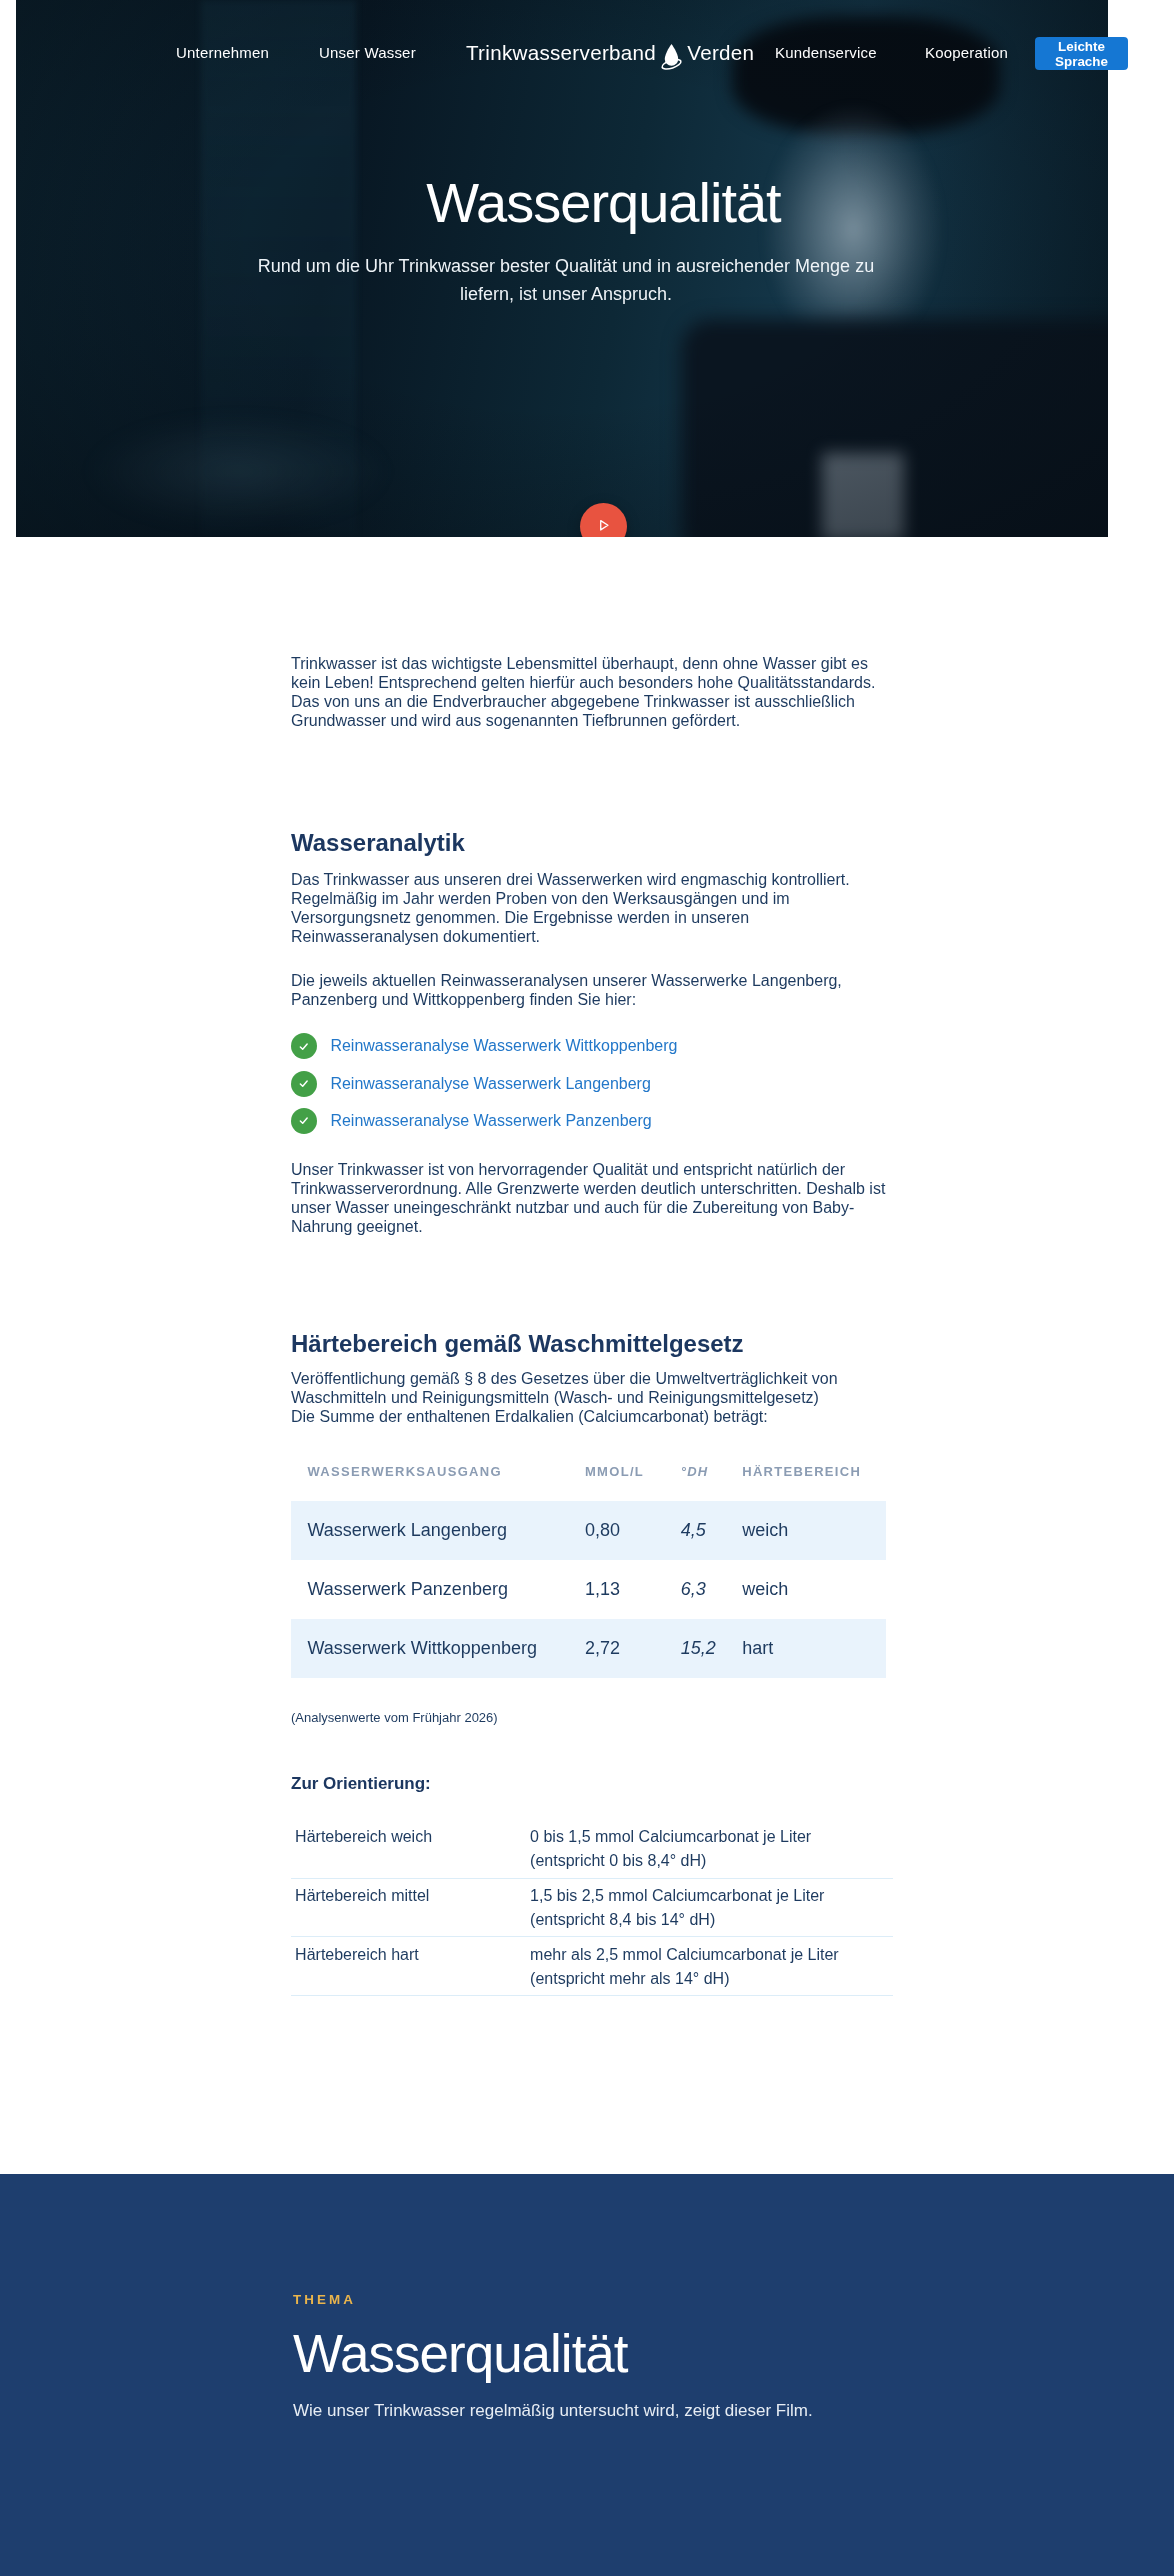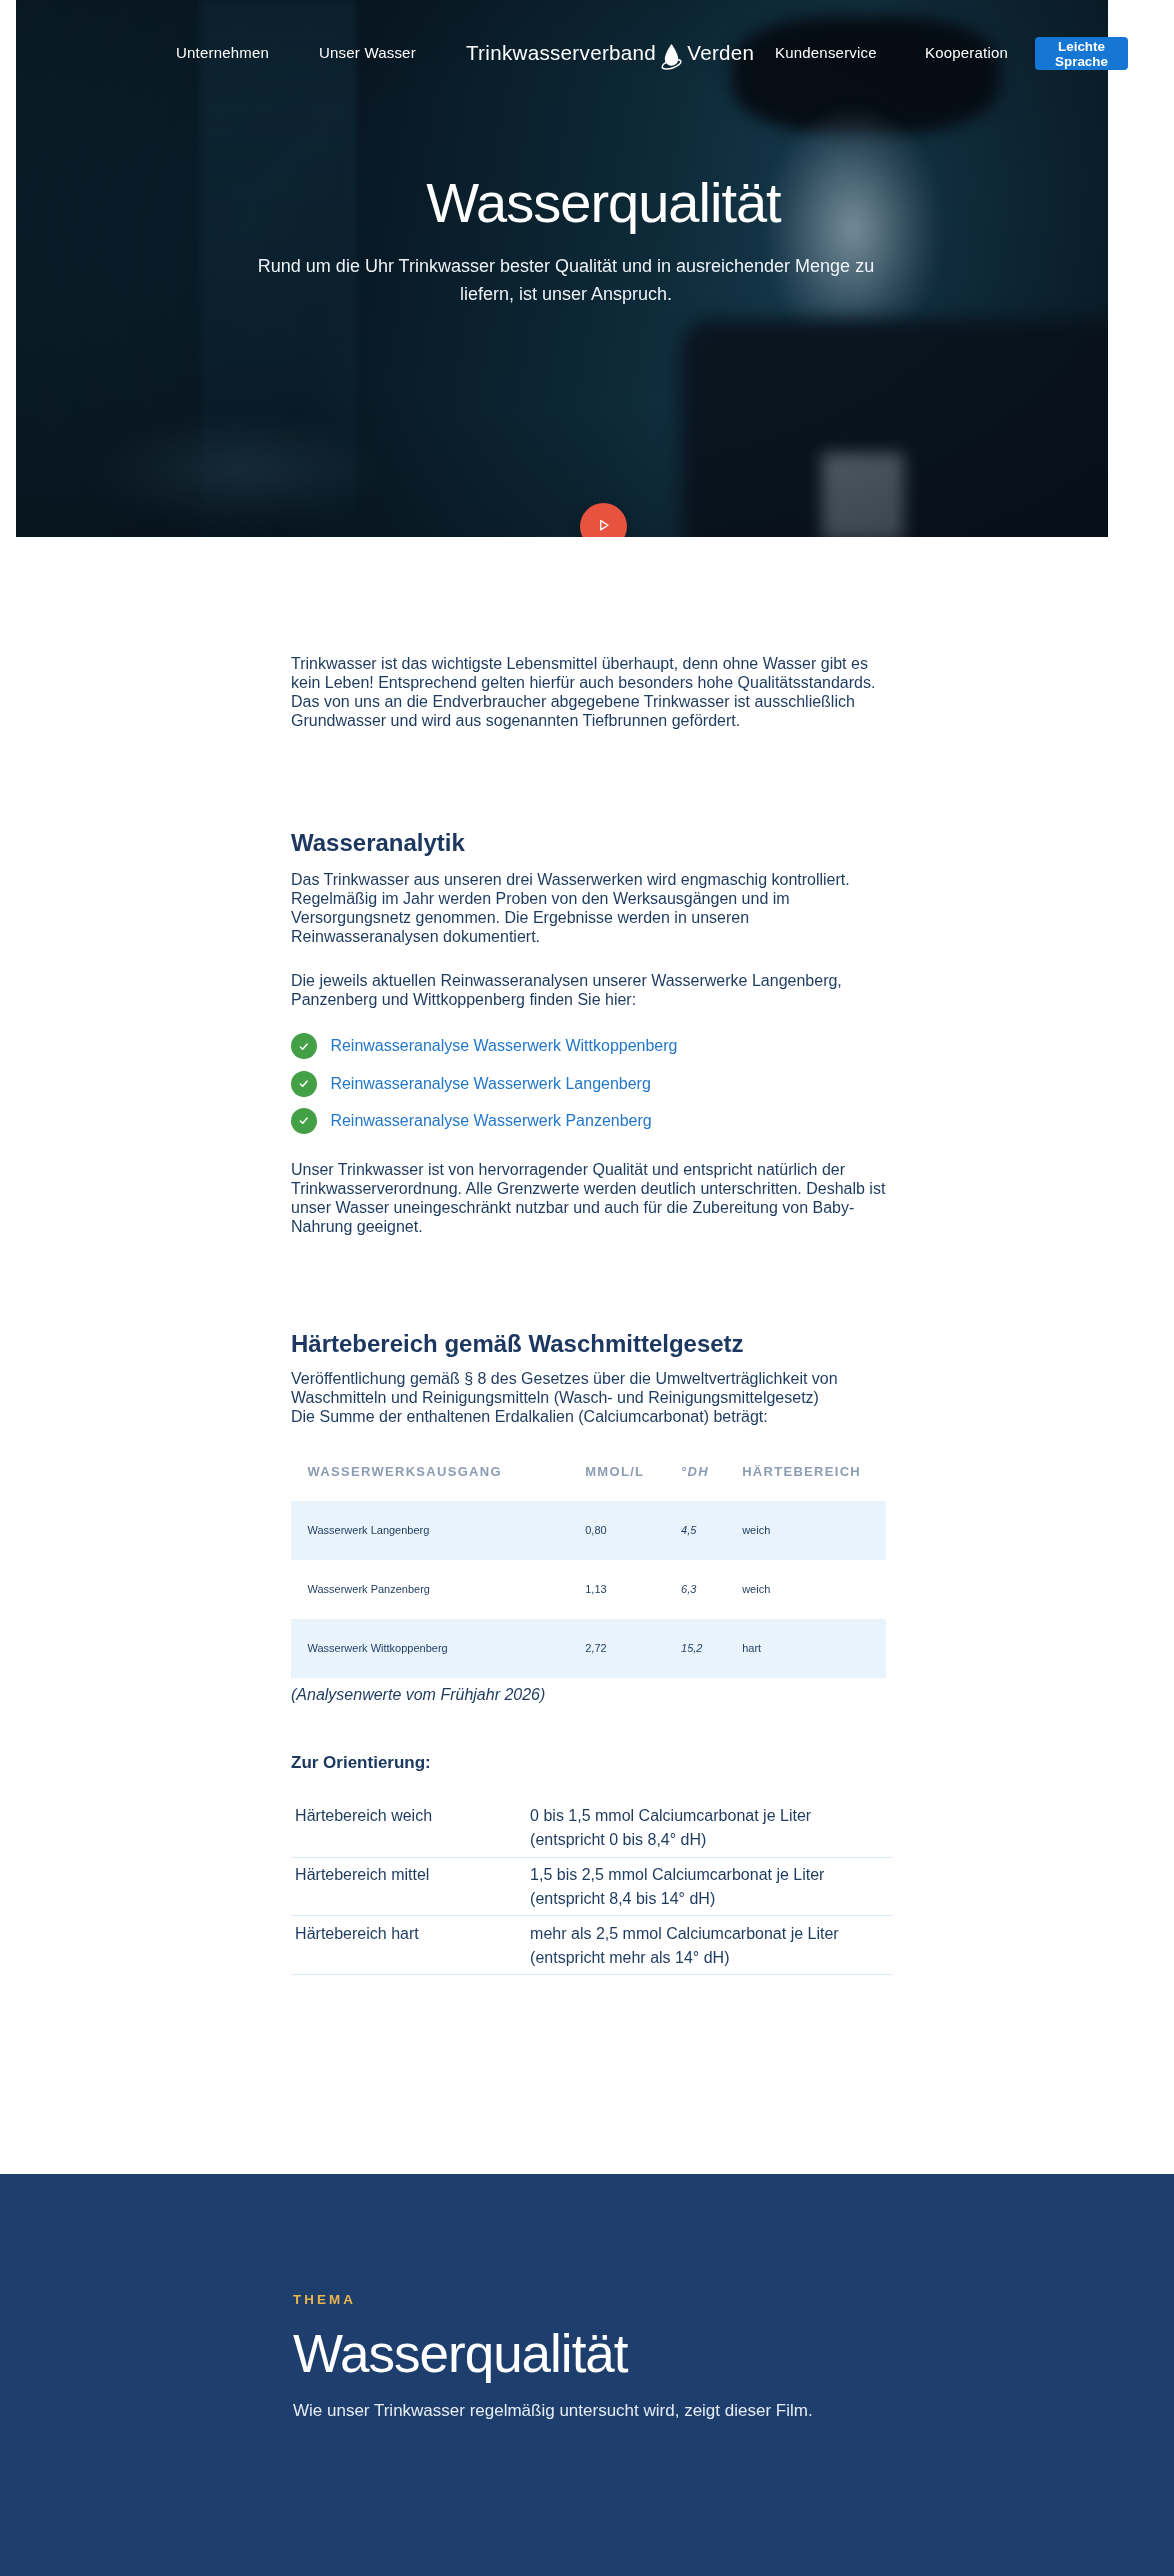--- a/index.html
+++ b/index.html
@@ -47,27 +47,27 @@
   .doc-links li:last-child{margin-bottom:0;}
   .check{width:26px;height:26px;border-radius:50%;background:#43a047;display:flex;align-items:center;justify-content:center;margin-right:13.4px;flex:0 0 26px;}
   .doc-link{font-size:16px;color:#2277c9;font-weight:500;text-decoration:none;cursor:pointer;}
   .p-a3{margin-top:26px;}
   .h2-haerte{margin-top:93px;}
   .haerte-intro{margin-top:11.3px;}
 
   .htable{width:595px;margin-top:16.5px;border-collapse:collapse;}
   .htable th{height:58px;text-align:left;font-size:13px;font-weight:700;color:#8b9cb3;text-transform:uppercase;
     letter-spacing:1.3px;vertical-align:middle;padding:0;}
-  .htable td{height:59px;font-size:11px;color:#1d3a5f;vertical-align:middle;padding:0;}
+  .htable td{height:59px;font-size:18px;color:#1d3a5f;vertical-align:middle;padding:0;}
   .htable .c1{width:285px;padding-left:16.5px;}
   .htable .c2{width:99px;}
   .htable .c3{width:64px;font-style:italic;}
   .htable .c4{width:146px;}
   .row-alt td{background:#e9f3fc;}
-  .note{margin-top:8px;font-size:16px;color:#1d3a5f;font-style:italic;}
+  .note{margin-top:32px;font-size:13px;color:#1d3a5f;}
   .h3{font-size:17px;font-weight:700;color:#1c3760;margin:49px 0 0 0;line-height:20px;}
   .orient{margin-top:26px;width:602px;}
   .orient-row{display:flex;border-bottom:1px solid #dcedf8;padding:5.2px 0 4.6px 4.1px;min-height:47px;align-items:flex-start;}
   .orient-label{width:235px;font-size:16px;line-height:24px;color:#1d3a5f;}
   .orient-val{font-size:16px;line-height:24px;color:#1d3a5f;}
 
   
   .blue-band{position:absolute;top:2174px;left:0;width:1175px;height:417px;background:#1e3e6e;overflow:hidden;}
   .band-inner{margin:118px 0 0 293px;}
   .eyebrow{font-size:13.4px;font-weight:700;letter-spacing:3.1px;color:#e9b44c;text-transform:uppercase;}

